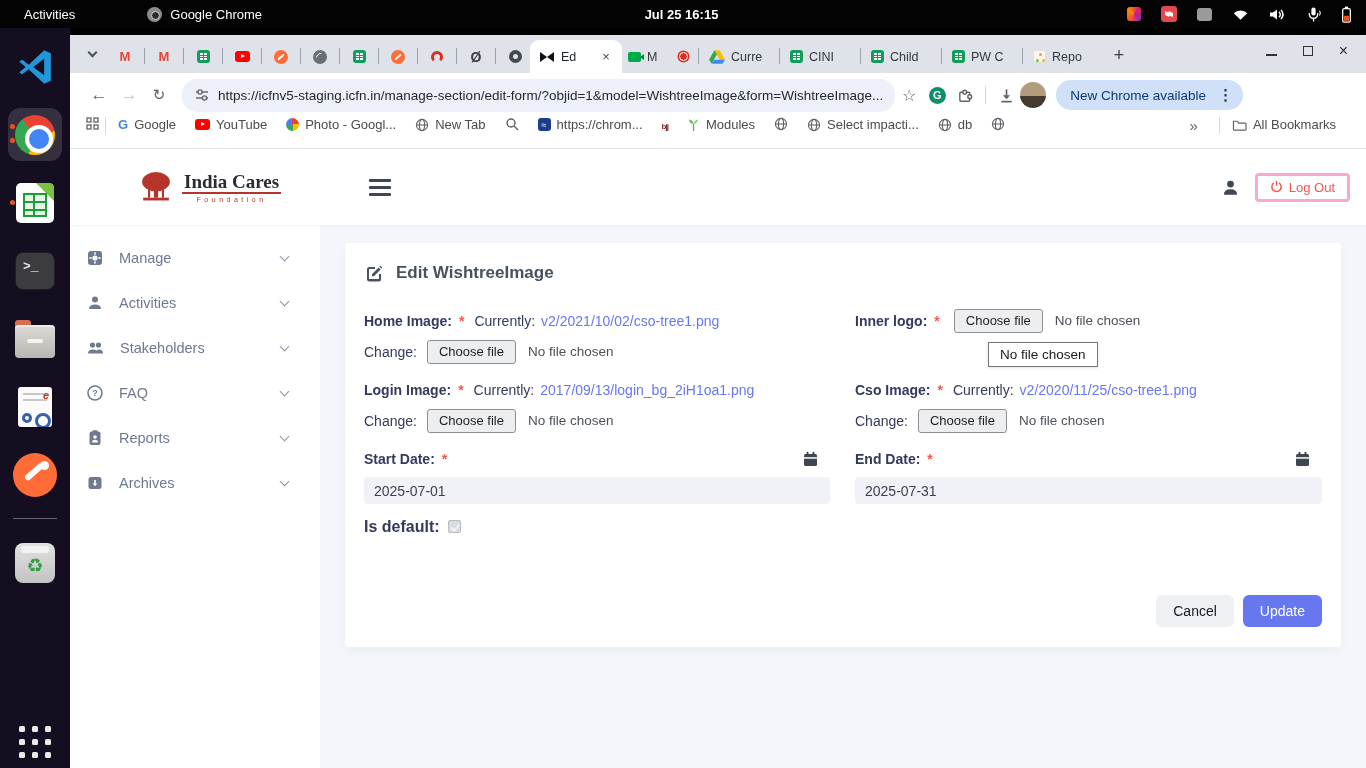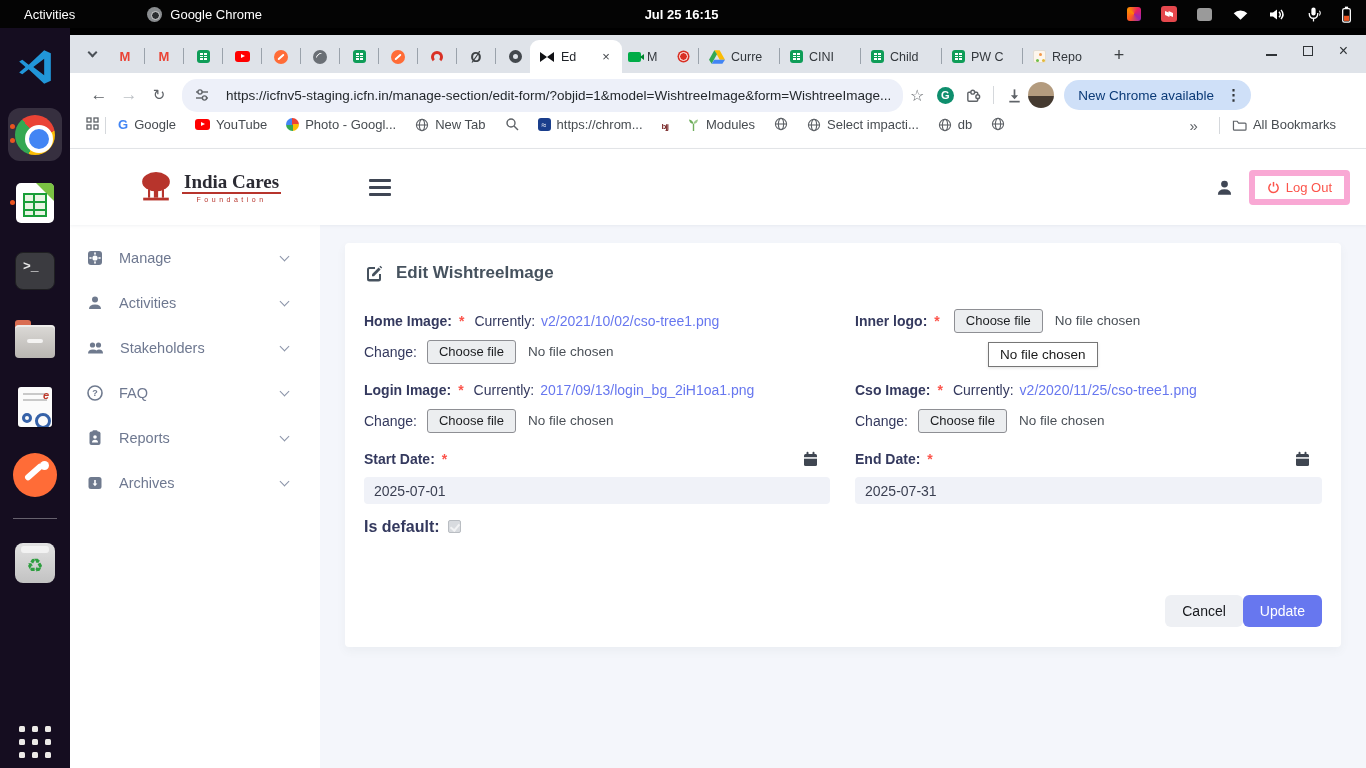--- a/index.html
+++ b/index.html
@@ -130,21 +130,21 @@
       box-shadow:-3px 6px 0 #6fbf4b, 3px 6px 0 #e2b93b; }
 
   
   #toolbar { height:44px; background:#fff; display:flex; align-items:center; padding:0 10px 0 14px; }
   .nav-btn { width:30px; height:30px; display:flex; align-items:center; justify-content:center; font-size:17px; color:#5f6368; }
   .nav-btn.disabled { color:#bcc0c5; }
   .nav-back::before { content:"←"; }
   .nav-fwd::before { content:"→"; }
   .nav-reload::before { content:"↻"; font-size:15px; }
   #omnibox { flex:0 0 702px; height:33px; background:#edf0f9; border-radius:15px; display:flex; align-items:center;
-      margin-left:8px; padding:0 12px; gap:16px; }
+      margin-left:8px; padding:0 12px; gap:8px; }
   #omnibox .url { font-size:13.5px; color:#24282c; white-space:nowrap; overflow:hidden; }
   .tb-icon { width:28px; height:28px; display:flex; align-items:center; justify-content:center; flex:none; }
   .star::before { content:"☆"; font-size:16px; color:#5f6368; }
   .grammarly { width:17px; height:17px; border-radius:50%; background:#0e8e6d; color:#fff; font-size:11px; font-weight:bold;
       display:flex; align-items:center; justify-content:center; }
   .grammarly::before { content:"G"; }
   .tb-divider { width:1px; height:18px; background:#d5d8dc; margin:0 6px; }
   .avatar { width:26px; height:26px; border-radius:50%; background:linear-gradient(180deg,#b39b7e 0 55%,#453a30 55%); }
   .update-pill { margin-left:10px; height:30px; background:#cfe0f8; border-radius:15px; display:flex; align-items:center;
       gap:12px; padding:0 10px 0 14px; }
@@ -171,21 +171,21 @@
   #siteheader { position:absolute; left:0; top:0; width:100%; height:76px; background:#fff;
       box-shadow:0 1px 3px rgba(80,90,120,.08); display:flex; align-items:center; z-index:5; }
   .brand { margin-left:68px; display:flex; align-items:center; gap:8px; }
   .brand-text { display:flex; flex-direction:column; align-items:center; }
   .brand-title { font-family:"Liberation Serif", serif; font-weight:bold; font-size:19px; color:#2b2b33;
       border-bottom:2px solid #b7342c; line-height:1.15; padding:0 2px; }
   .brand-sub { font-size:7px; letter-spacing:3.5px; color:#b7342c; margin-top:2px; }
   .hamburger { margin-left:88px; width:22px; display:flex; flex-direction:column; gap:4px; }
   .hamburger i { height:3px; background:#3f4654; border-radius:1px; }
   .hdr-right { margin-left:auto; display:flex; align-items:center; gap:16px; margin-right:16px; }
-  .logout-btn { display:flex; align-items:center; gap:6px; border:6px solid #f9a8d4; color:#fc544b; border-radius:4px;
+  .logout-btn { display:flex; gap:6px; border:3px solid #f9a8d4; color:#fc544b; border-radius:4px;
       padding:4px 12px; font-size:13px; background:#fff; }
 
   #sidebar { position:absolute; left:0; top:76px; width:250px; bottom:0; background:#fff; padding-top:10px; }
   .side-item { height:45px; display:flex; align-items:center; padding:0 32px 0 16px; gap:15px; color:#6e7890; font-size:14.5px; }
   .side-item .lbl { flex:1; }
   .side-chev { width:7px; height:7px; border-right:1.7px solid #8a93a8; border-bottom:1.7px solid #8a93a8; transform:rotate(45deg); margin-top:-3px; }
 
   #main { position:absolute; left:250px; top:76px; right:0; bottom:0; background:#f4f6fb; }
   #card { position:absolute; left:25px; top:18px; width:996px; height:404px; background:#fff; border-radius:4px;
       box-shadow:0 4px 10px rgba(90,97,105,.06); padding:20px 19px; }
@@ -202,21 +202,21 @@
   .nofile { color:#4b5158; font-size:13.5px; }
   .tooltip { position:absolute; left:133px; top:37px; background:#fff; border:1px solid #767676; padding:4px 11px;
       font-size:13.5px; color:#1a1a1a; white-space:nowrap; box-shadow:0 1px 3px rgba(0,0,0,.12); z-index:8; }
   .date-label-row { height:31px; display:flex; align-items:center; justify-content:space-between; padding-right:12px; }
   .date-input { width:100%; height:27px; margin-top:3px; background:#f0f2f8; border:none; border-radius:4px;
       padding:0 10px; font-family:inherit; font-size:14px; color:#3a3f51; }
   .checkline { height:31px; display:flex; align-items:center; gap:8px; }
   .checkbox { width:13px; height:13px; background:#d8dbdf; border:1px solid #b9bdc2; border-radius:2px; position:relative; }
   .checkbox::after { content:""; position:absolute; left:3px; top:1px; width:4px; height:7px;
       border-right:2px solid #f2f3f4; border-bottom:2px solid #f2f3f4; transform:rotate(40deg); }
-  .btn-row { position:absolute; right:19px; bottom:20px; display:flex; }
+  .btn-row { position:absolute; right:19px; bottom:20px; display:flex; gap:9px; }
   .btn { font-family:inherit; font-size:14px; border:none; border-radius:6px; padding:8px 17px; }
   .btn-cancel { background:#eef0f4; color:#17191d; }
   .btn-update { background:#6777ef; color:#fff; }
 </style>
 </head>
 <body>
 
 <div id="topbar">
   <span class="tb-activities">Activities</span>
   <span class="tb-app">

